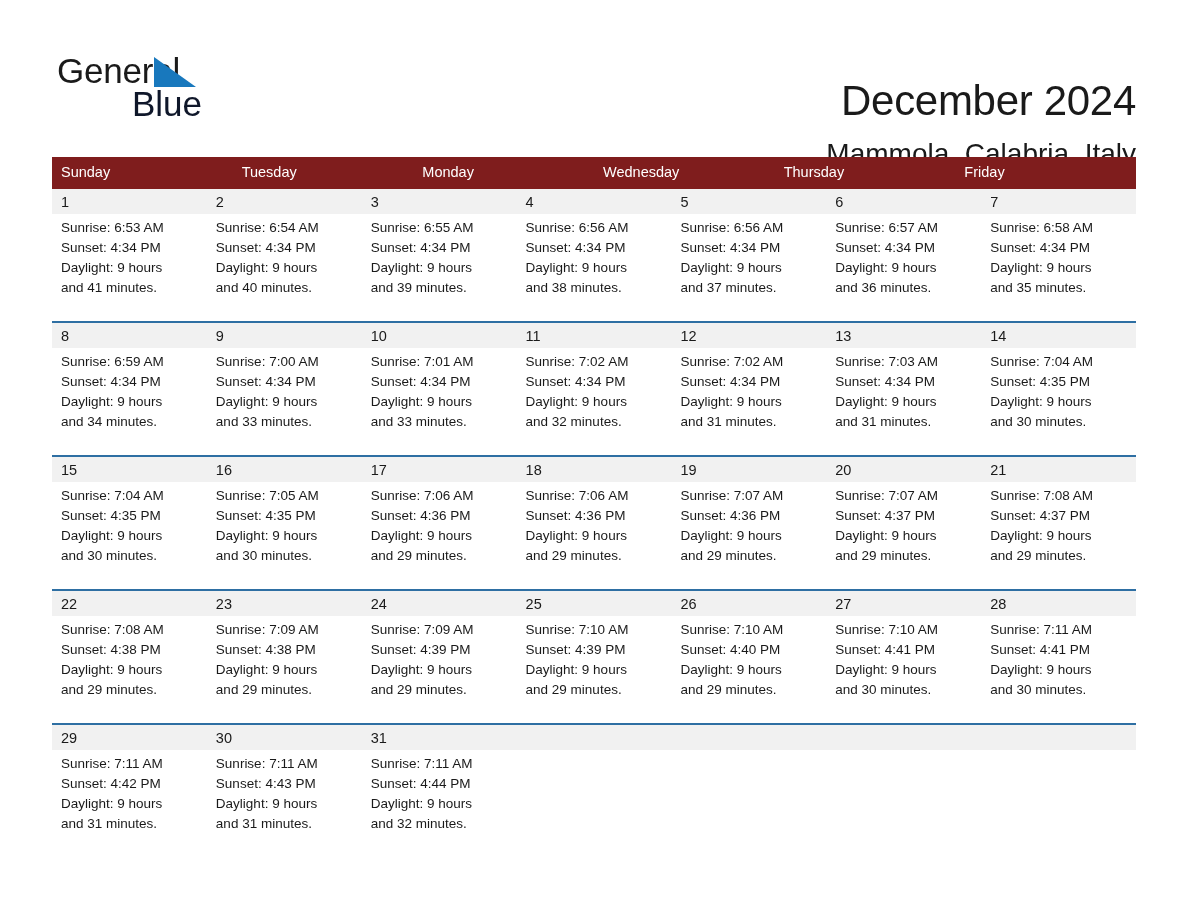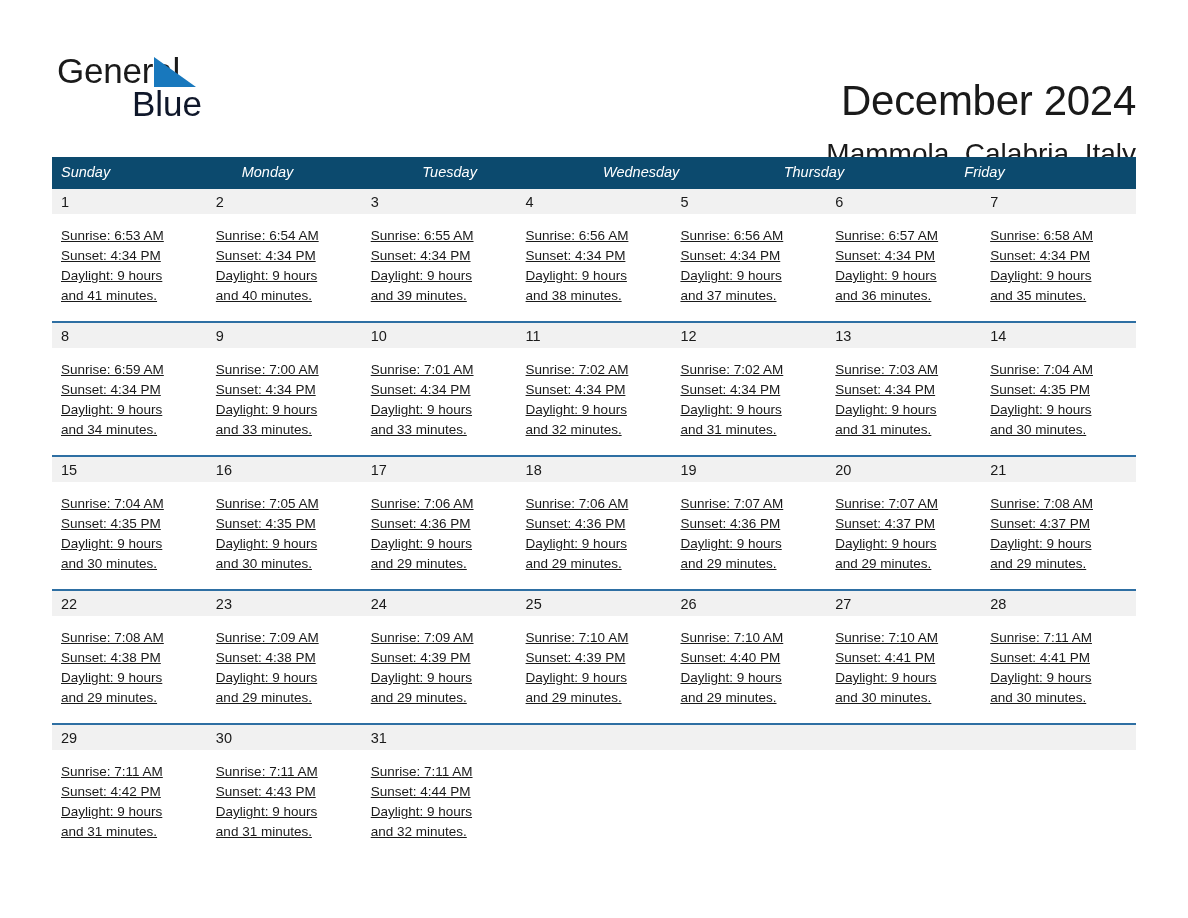--- a/index.html
+++ b/index.html
@@ -89,23 +89,22 @@
 
   
   .calendar {
     position: absolute;
     left: 52px;
     top: 157px;
     width: 1084px;
   }
   .cal-head {
     display: flex;
-    background: #0c4a6e;
+    background: #7f1d1d;
     height: 32px;
-    font-style: italic;
   }
   .cal-head .hcell {
     flex: 1 1 0;
     box-sizing: border-box;
     padding: 6px 0 0 9px;
     color: #ffffff;
     font-size: 14.5px;
     line-height: 18px;
     font-weight: 400;
     overflow: hidden;
@@ -136,27 +135,26 @@
     box-sizing: border-box;
     padding: 3px 0 0 9px;
     font-size: 14.5px;
     line-height: 20px;
     color: #1a1a1a;
   }
   .daynum.empty {
     color: transparent;
   }
   .dayinfo {
-    padding: 12px 6px 0 9px;
+    padding: 4px 6px 0 9px;
     font-size: 13.5px;
     line-height: 20px;
     color: #1a1a1a;
     min-height: 92px;
     box-sizing: border-box;
-    text-decoration: underline;
   }
   .dayinfo .ln {
     white-space: nowrap;
   }
   .dayinfo.empty .ln {
     visibility: hidden;
   }
 </style>
 </head>
 <body>
@@ -175,22 +173,22 @@
       <div class="cal-title">December 2024</div>
       <div class="cal-subtitle">Mammola, Calabria, Italy</div>
     </div>
 
   </div>
 
   <div class="calendar">
 
     <div class="cal-head">
       <div class="hcell">Sunday</div>
+      <div class="hcell">Tuesday</div>
       <div class="hcell">Monday</div>
-      <div class="hcell">Tuesday</div>
       <div class="hcell">Wednesday</div>
       <div class="hcell">Thursday</div>
       <div class="hcell">Friday</div>
     </div>
 
     <div id="weeks-container">
         <div class="week first">
           <div class="daycell">
             <div class="daynum">1</div>
             <div class="dayinfo">

